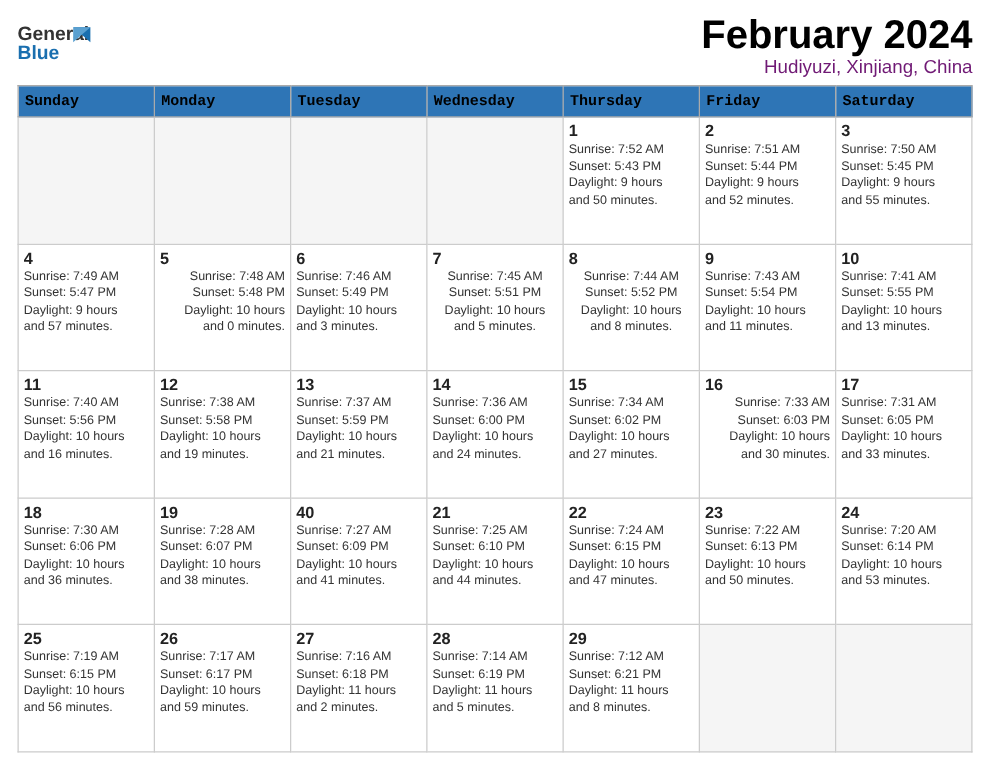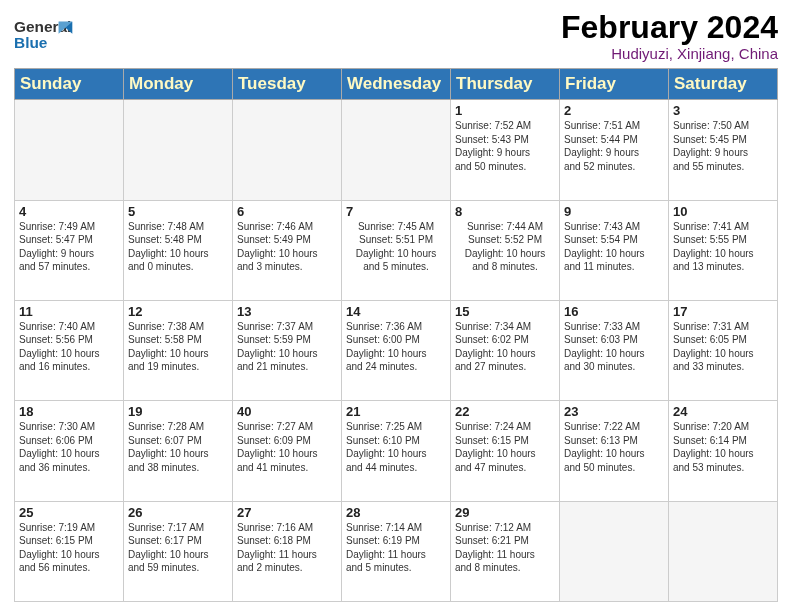--- a/index.html
+++ b/index.html
@@ -48,26 +48,27 @@
       color: #701a75;
     }
     .calendar {
       flex: 1;
       border-collapse: collapse;
       width: 100%;
       table-layout: fixed;
     }
     .calendar th {
       background: #2e75b6;
-      color: #fef9c3;
-      font-size: 17px;
+      color: #000000;
+      font-size: 12px;
       font-weight: bold;
       text-align: left;
       padding: 5px 5px;
       border: 1px solid #aaa;
+      font-family: Liberation Mono, monospace;
     }
     .calendar td {
       border: 1px solid #ccc;
       vertical-align: top;
       padding: 3px 4px;
       font-size: 10.5px;
       color: #333;
       height: 82px;
       background: #fff;
     }
@@ -152,21 +153,21 @@
         <tr>
           <td>
             <span class="day-num">4</span>
             <div class="day-info" style="white-space: pre-line;">Sunrise: 7:49 AM
 Sunset: 5:47 PM
 Daylight: 9 hours
 and 57 minutes.</div>
           </td>
           <td>
             <span class="day-num">5</span>
-            <div class="day-info" style="white-space: pre-line;">Sunrise: 7:48 AM
+            <div class="day-info" style="white-space: pre-line; text-align: right;">Sunrise: 7:48 AM
 Sunset: 5:48 PM
 Daylight: 10 hours
 and 0 minutes.</div>
           </td>
           <td>
             <span class="day-num">6</span>
             <div class="day-info" style="white-space: pre-line;">Sunrise: 7:46 AM
 Sunset: 5:49 PM
 Daylight: 10 hours
 and 3 minutes.</div>
@@ -231,21 +232,21 @@
           </td>
           <td>
             <span class="day-num">15</span>
             <div class="day-info" style="white-space: pre-line;">Sunrise: 7:34 AM
 Sunset: 6:02 PM
 Daylight: 10 hours
 and 27 minutes.</div>
           </td>
           <td>
             <span class="day-num">16</span>
-            <div class="day-info" style="white-space: pre-line;">Sunrise: 7:33 AM
+            <div class="day-info" style="white-space: pre-line; text-align: right;">Sunrise: 7:33 AM
 Sunset: 6:03 PM
 Daylight: 10 hours
 and 30 minutes.</div>
           </td>
           <td>
             <span class="day-num">17</span>
             <div class="day-info" style="white-space: pre-line;">Sunrise: 7:31 AM
 Sunset: 6:05 PM
 Daylight: 10 hours
 and 33 minutes.</div>

